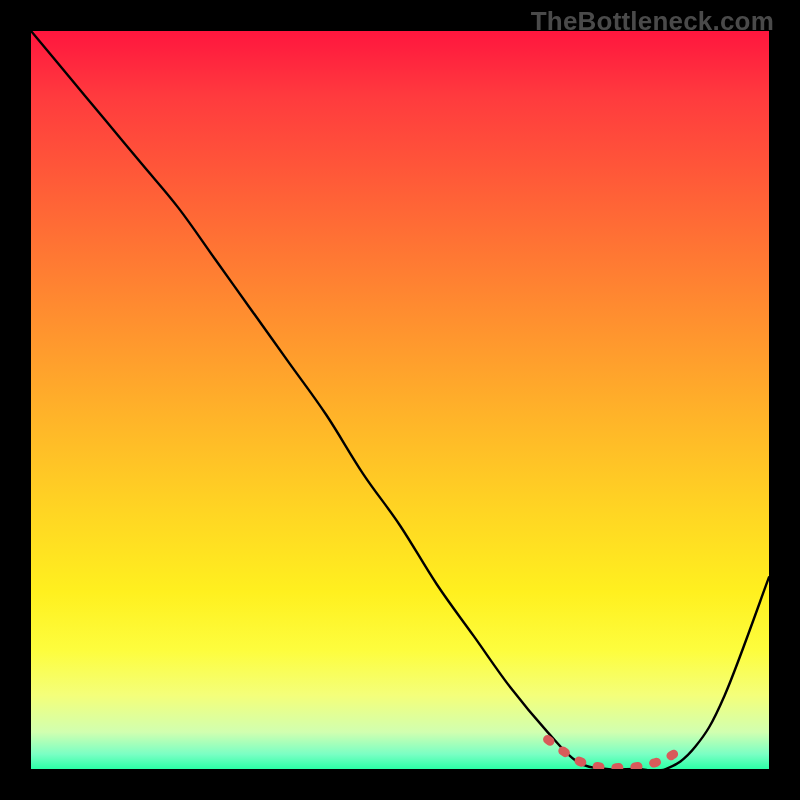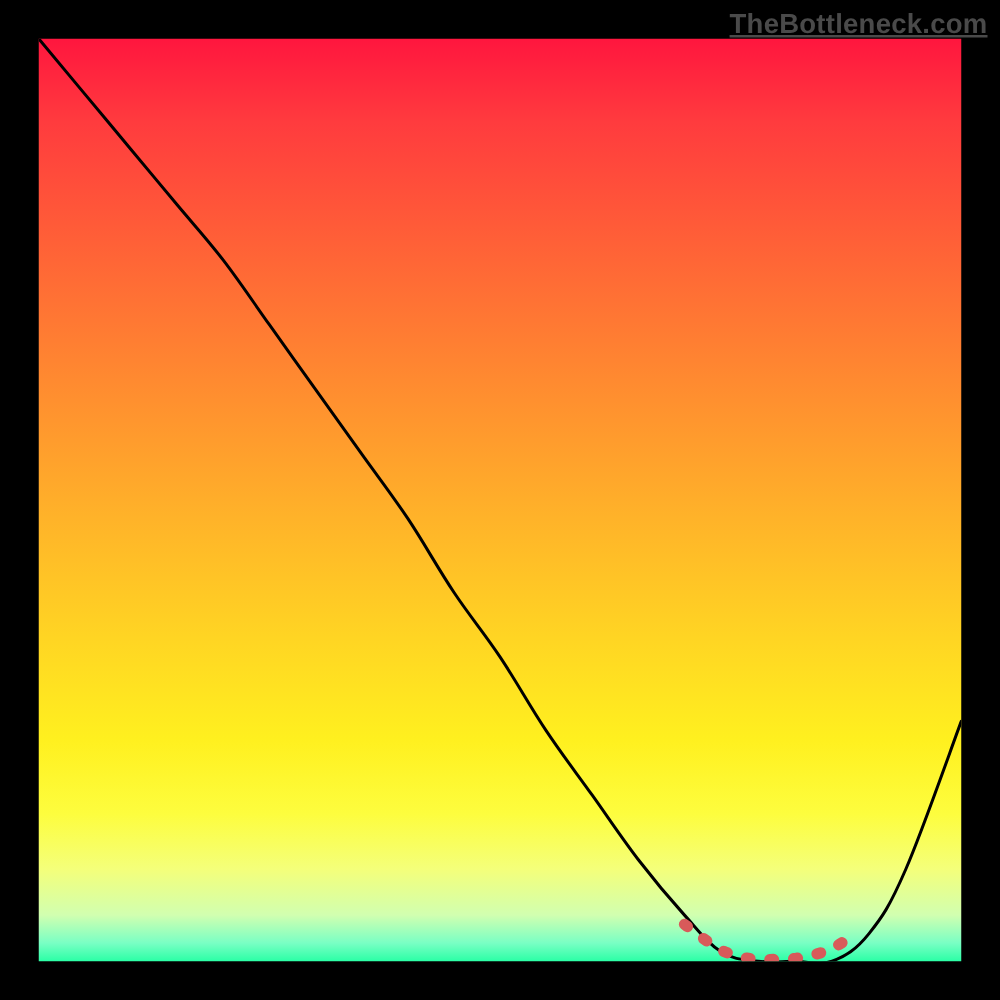--- a/index.html
+++ b/index.html
@@ -13,27 +13,26 @@
   }
   .frame {
     position: relative;
     width: 800px;
     height: 800px;
     background: #000;
   }
   .watermark {
     position: absolute;
     top: 6px;
-    right: 10px;
+    right: 26px;
     color: #4a4a4a;
-    font-size: 22px;
+    font-size: 26px;
     font-weight: 600;
     letter-spacing: 0.2px;
     z-index: 10;
-    text-decoration: underline;
   }
   .plot {
     position: absolute;
     left: 31px;
     top: 31px;
     width: 738px;
     height: 738px;
     background: linear-gradient(to bottom,
       #ff163e 0%,
       #ff3b3e 9%,

